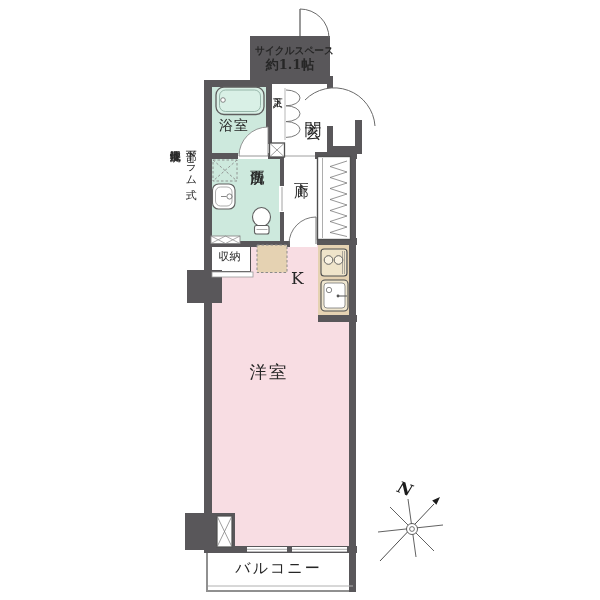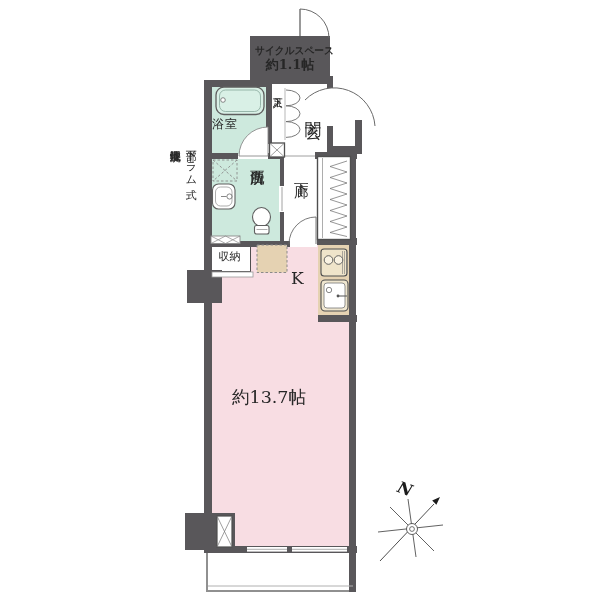--- a/index.html
+++ b/index.html
@@ -178,33 +178,34 @@
       <circle cx="412" cy="529" r="5.5" fill="#ffffff" stroke="#3a3a3a" stroke-width="0.8"></circle>
       <circle cx="412" cy="529" r="2.4" fill="none" stroke="#3a3a3a" stroke-width="0.7"></circle>
       <polygon points="440,497 436.4,504.8 432.2,500.6" fill="#1c1c1c"></polygon>
       <text x="398" y="494" font-size="16" font-style="italic" font-weight="bold" fill="#1c1c1c" font-family="DejaVu Serif, Liberation Serif, serif" transform="rotate(20 404 488)">N</text>
     </g>
   </svg>
 
   <div class="lbl center" style="left:252px;top:45px;width:76px;font-size:10.5px;font-weight:bold;transform:scaleX(0.92);">サイクルスペース</div>
   <div class="lbl center" style="left:252px;top:58px;width:76px;font-size:13px;font-weight:bold;">約1.1帖</div>
 
-  <div class="lbl center" style="left:203px;top:118px;width:44px;font-size:12px;letter-spacing:1px;">浴室</div>
+  <div class="lbl center" style="left:212px;top:118px;width:44px;font-size:14px;letter-spacing:1px;">浴室</div>
 
   <div class="lbl v" style="left:272px;top:90px;font-size:10px;">下足入</div>
 
   <div class="lbl v" style="left:303px;top:109px;font-size:16.5px;">玄関</div>
 
   <div class="lbl v" style="left:293px;top:172px;font-size:14.5px;">廊下</div>
 
   <div class="lbl v" style="left:249px;top:159px;font-size:14.5px;">洗面所</div>
 
   <div class="lbl v" style="left:184px;top:142px;font-size:11px;">下部ドラム式</div>
   <div class="lbl v" style="left:168px;top:142px;font-size:11px;">洗濯乾燥機</div>
 
   <div class="lbl center" style="left:208px;top:251px;width:43px;font-size:11px;">収納</div>
 
   <div class="lbl" style="left:291px;top:269px;font-size:17px;">K</div>
 
-  <div class="lbl center" style="left:192px;top:388px;width:154px;font-size:17.5px;">約13.7帖</div>
-
+  <div class="lbl center" style="left:192px;top:363px;width:154px;font-size:17.5px;letter-spacing:2px;">洋室</div>
+
+  <div class="lbl center" style="left:206px;top:560px;width:145px;font-size:15px;letter-spacing:2px;">バルコニー</div>
 
 </div>
 
 </body></html>

